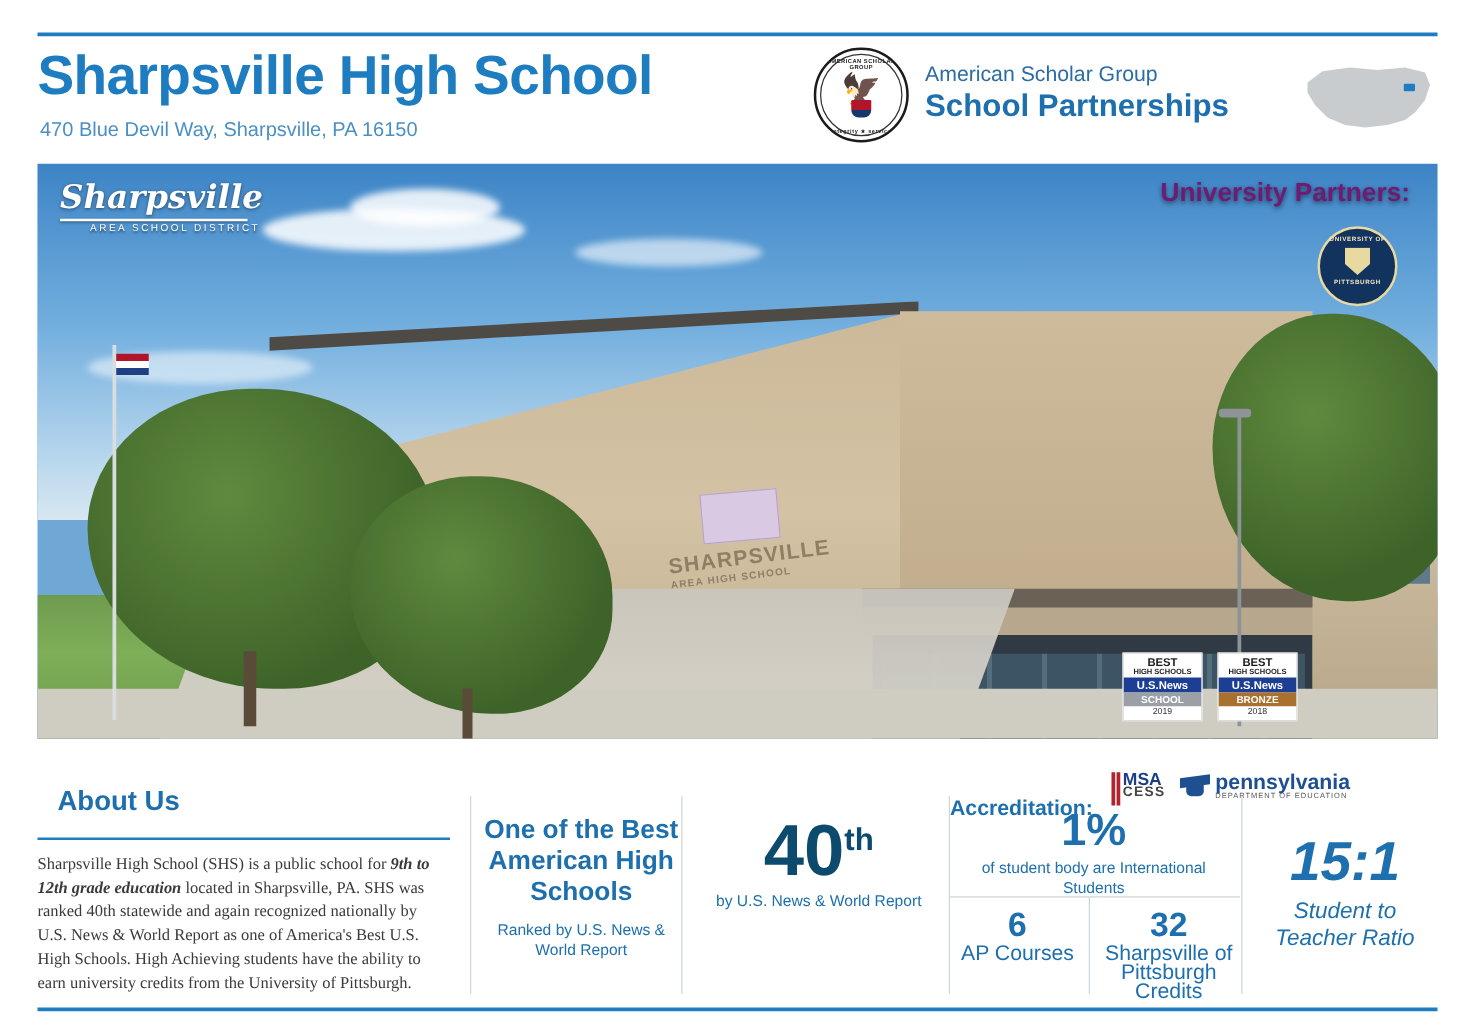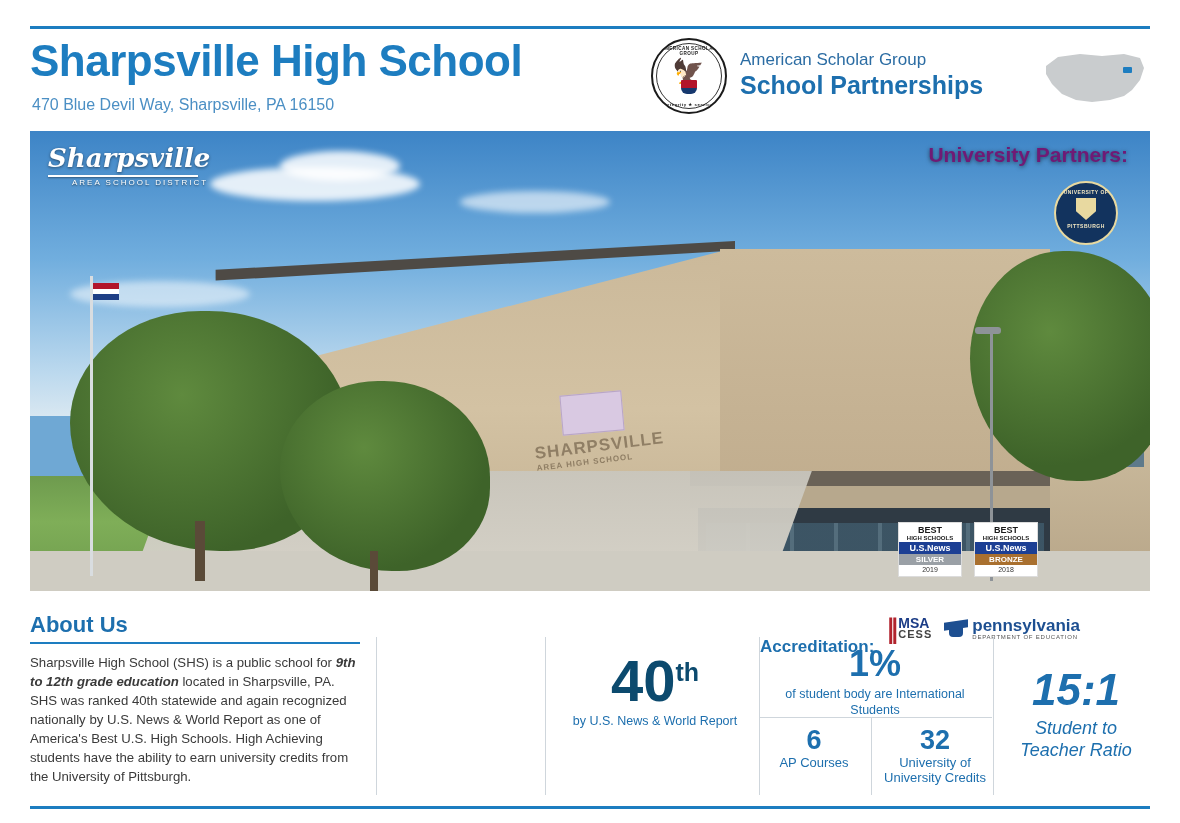--- a/index.html
+++ b/index.html
@@ -501,36 +501,37 @@
   .pde-logo .words .pa { font-size: 17px; font-weight: bold; color: #1d4f91; line-height: 16px;}
   .pde-logo .words .dep { font-size: 6px; color: #555; letter-spacing: .8px;}
   
   .about {
     position: absolute;
     left: 30px;
     top: 612px;
     width: 330px;
   }
   .about h2 {
-    margin: 0;
+    margin: 16px;
     font-size: 22px;
     color: #1d6fae;
     font-weight: bold;
   }
   .about .rule {
     width: 330px;
     height: 2px;
     background: #1d7dc0;
     margin: 4px 0 9px;
   }
   .about p {
     margin: 0;
     font-size: 13.2px;
     line-height: 19px;
     color: #3a3a3a;
+    font-family: Liberation Serif, serif;
   }
   .about p b { font-style: italic; }
   
   .stats {
     position: absolute;
     left: 376px;
     top: 637px;
     width: 774px;
     height: 158px;
     border-left: 1px solid #cfd6dc;
@@ -605,21 +606,21 @@
   }
   .cell4 { left: 388px; top: 88px; width: 98px; }
   .cell5 { left: 500px; top: 88px; width: 116px; }
   .cell4 .num, .cell5 .num {
     font-size: 27px;
     font-weight: bold;
     line-height: 30px;
     color: #1d6fae;
   }
   .cell4 .lbl, .cell5 .lbl {
-    font-size: 13px;
+    font-size: 17px;
     line-height: 15px;
     color: #1d6fae;
   }
   
   .cell6 { left: 624px; top: 30px; width: 150px; font-style: italic; }
   .cell6 .ratio {
     font-size: 44px;
     font-weight: bold;
     line-height: 46px;
     color: #1d6fae;
@@ -722,21 +723,21 @@
       <div class="t">UNIVERSITY OF</div>
       <div class="shield"></div>
       <div class="b">PITTSBURGH</div>
     </div>
 
     <div class="badges">
       <div class="badge silver">
         <div class="best">BEST</div>
         <div class="hs">HIGH SCHOOLS</div>
         <div class="usn">U.S.News</div>
-        <div class="tier">SILVER</div>
+        <div class="tier">SCHOOL</div>
         <div class="yr">2019</div>
       </div>
       <div class="badge bronze">
         <div class="best">BEST</div>
         <div class="hs">HIGH SCHOOLS</div>
         <div class="usn">U.S.News</div>
         <div class="tier">BRONZE</div>
         <div class="yr">2018</div>
       </div>
     </div>
@@ -769,39 +770,43 @@
     <p><span>Sharpsville High School (SHS) is a public school for </span><b>9th to 12th grade education</b><span> located in Sharpsville, PA. SHS was ranked 40th statewide and again recognized nationally by U.S. News &amp; World Report as one of America's Best U.S. High Schools. High Achieving students have the ability to earn university credits from the University of Pittsburgh.</span></p>
   </div>
 
   <div class="stats">
     <div class="vline" style="left:168px;"></div>
     <div class="vline" style="left:382px;"></div>
     <div class="vline" style="left:616px;"></div>
     <div class="vline" style="left:494px; top:81px; height:77px;"></div>
     <div class="hline"></div>
 
+    <div class="stat-box cell1">
+      <div class="big">One of the Best American High Schools</div>
+      <div class="small">Ranked by U.S. News &amp; World Report</div>
+    </div>
 
     <div class="stat-box cell2">
       <div class="num"><span>40</span><sup>th</sup></div>
       <div class="sub">by U.S. News &amp; World Report</div>
     </div>
 
     <div class="stat-box cell3">
       <div class="pct">1%</div>
       <div class="lbl">of student body are International Students</div>
     </div>
 
     <div class="stat-box cell4">
       <div class="num">6</div>
       <div class="lbl">AP Courses</div>
     </div>
 
     <div class="stat-box cell5">
       <div class="num">32</div>
-      <div class="lbl">University of University Credits</div>
+      <div class="lbl">Sharpsville of Pittsburgh Credits</div>
     </div>
 
     <div class="stat-box cell6">
       <div class="ratio">15:1</div>
       <div class="lbl">Student to Teacher Ratio</div>
     </div>
   </div>
 
   <div class="bottom-rule"></div>
 </div>

